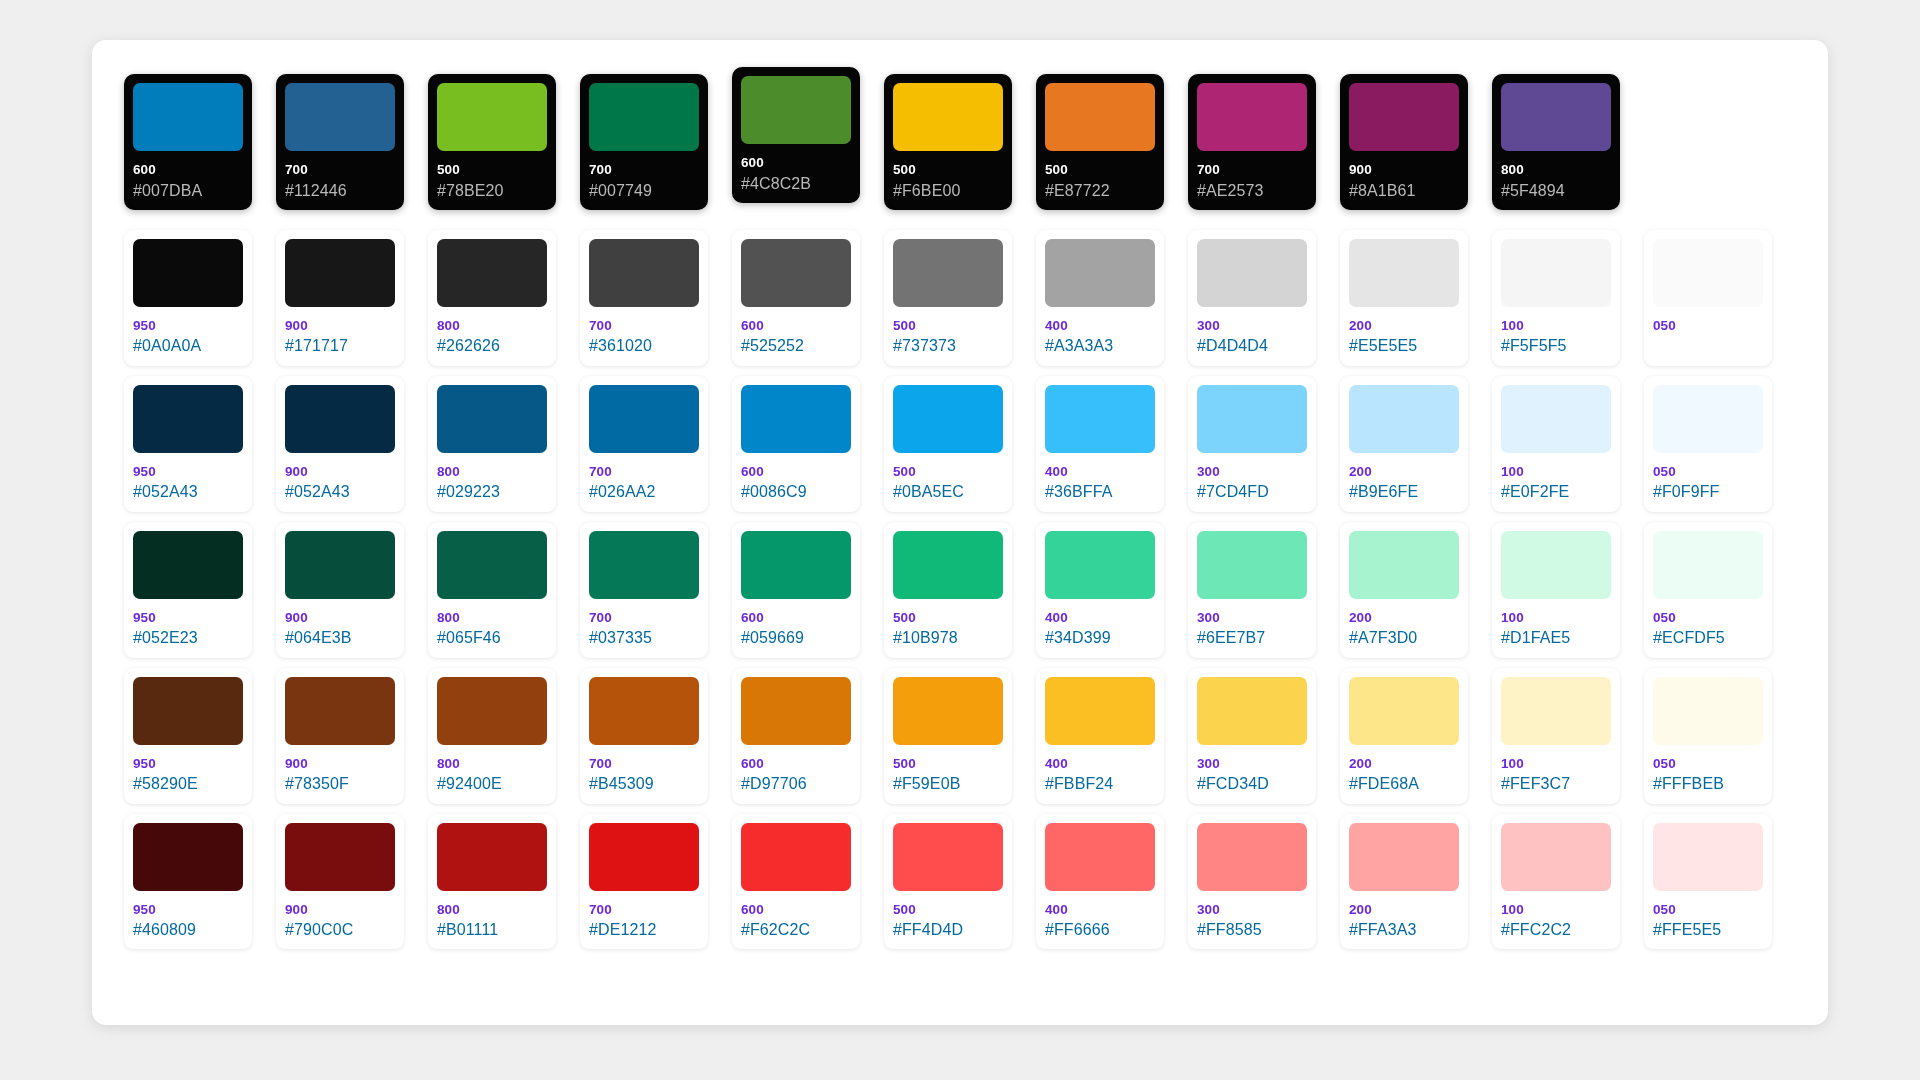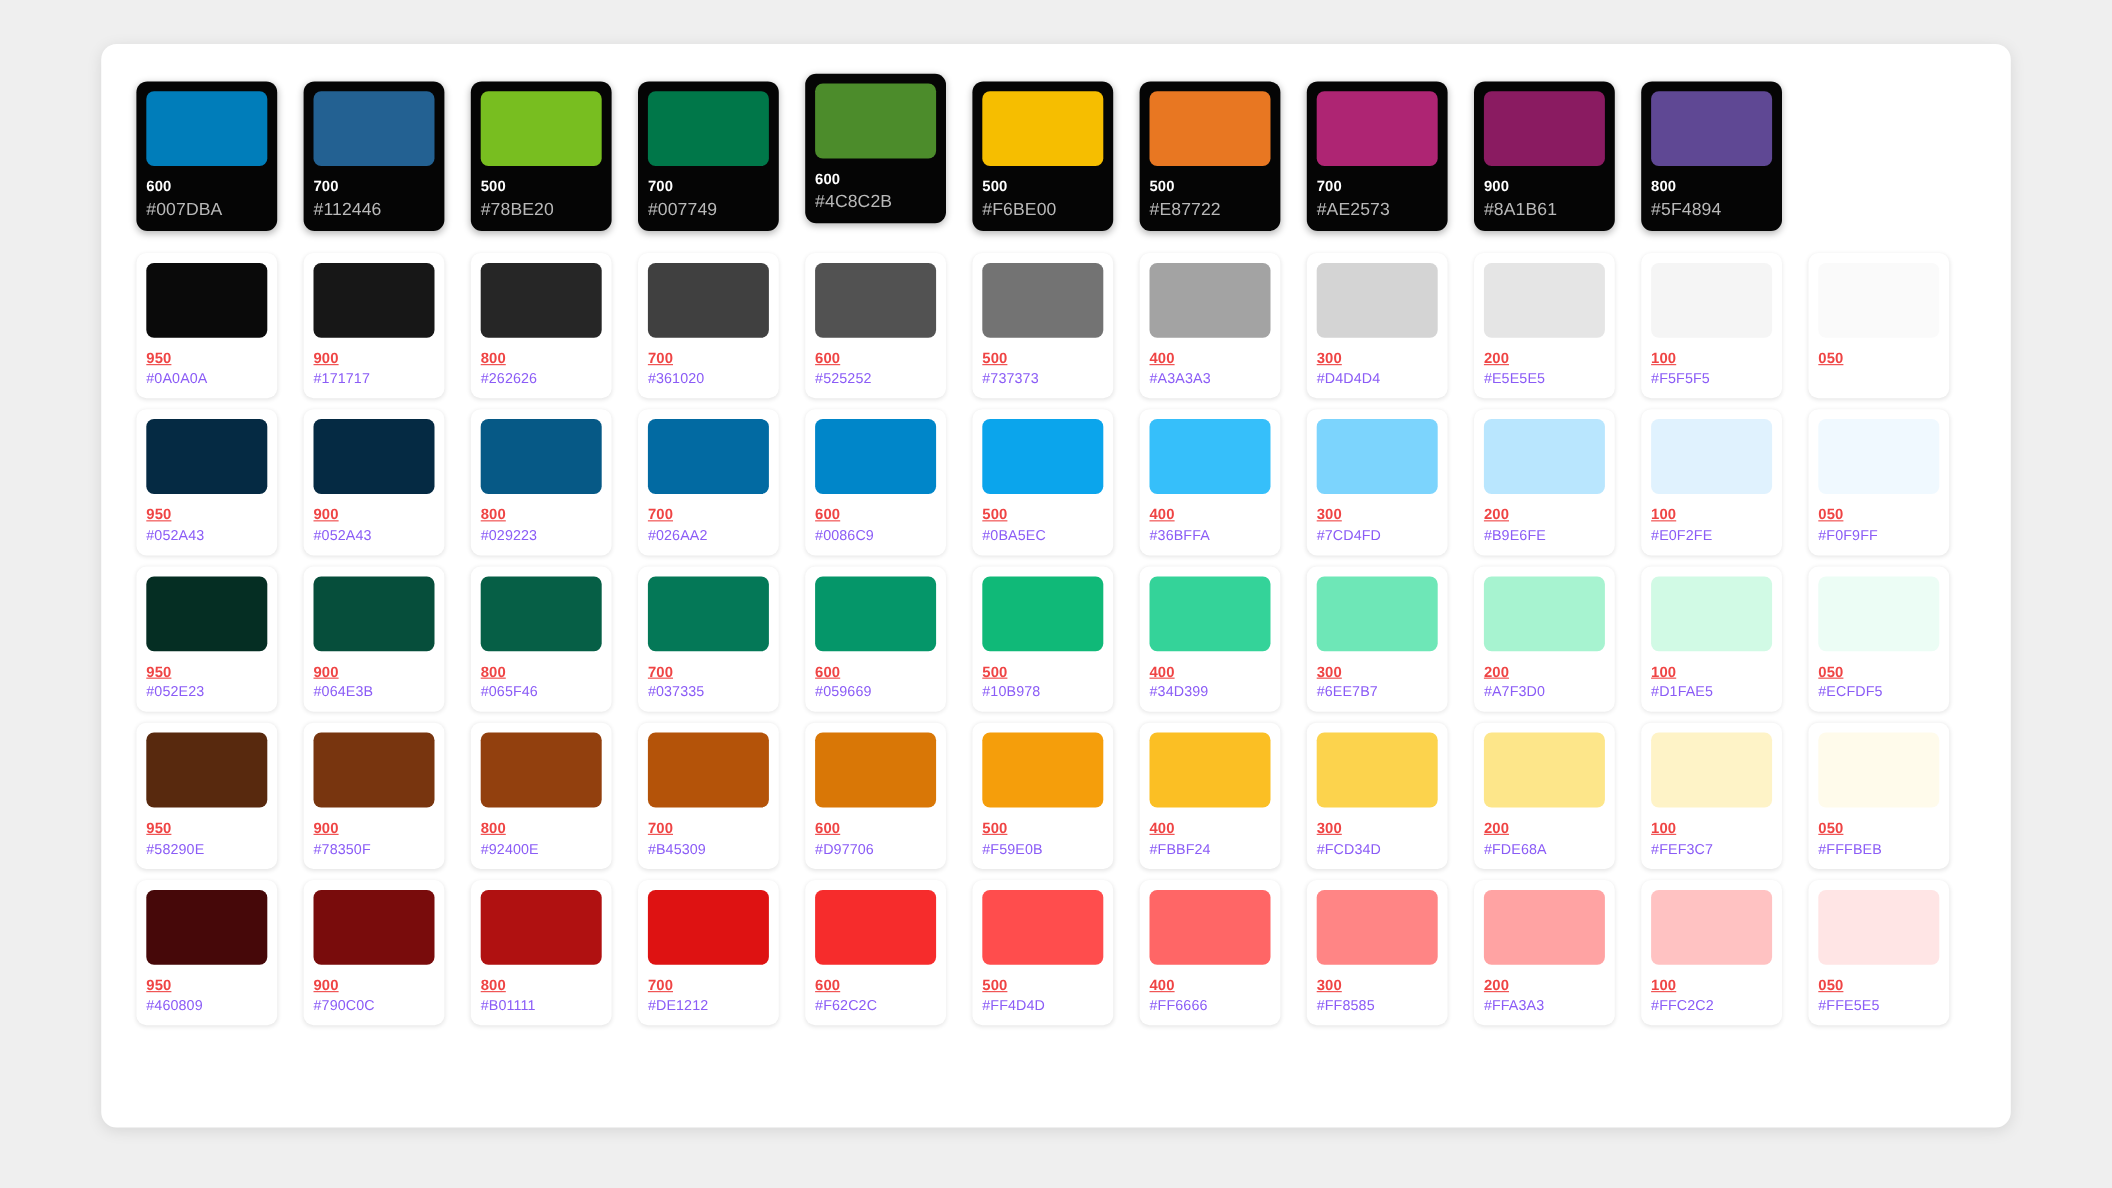--- a/index.html
+++ b/index.html
@@ -72,30 +72,29 @@
   .swatch-card .chip {
     width: 110px;
     height: 68px;
     border-radius: 7px;
   }
 
   .swatch-card .tone {
     margin-top: 11px;
     font-size: 13.5px;
     font-weight: bold;
-    color: #ef4444;
+    color: #6d28d9;
     letter-spacing: 0.1px;
     line-height: 1.15;
-    text-decoration: underline;
   }
 
   .swatch-card .hex {
     margin-top: 4px;
-    font-size: 13px;
-    color: #8b5cf6;
+    font-size: 16px;
+    color: #0369a1;
     letter-spacing: 0.1px;
     line-height: 1.15;
     min-height: 15px;
   }
 
   
   .brand-card {
     width: 128px;
     background: #050505;
     border-radius: 10px;

